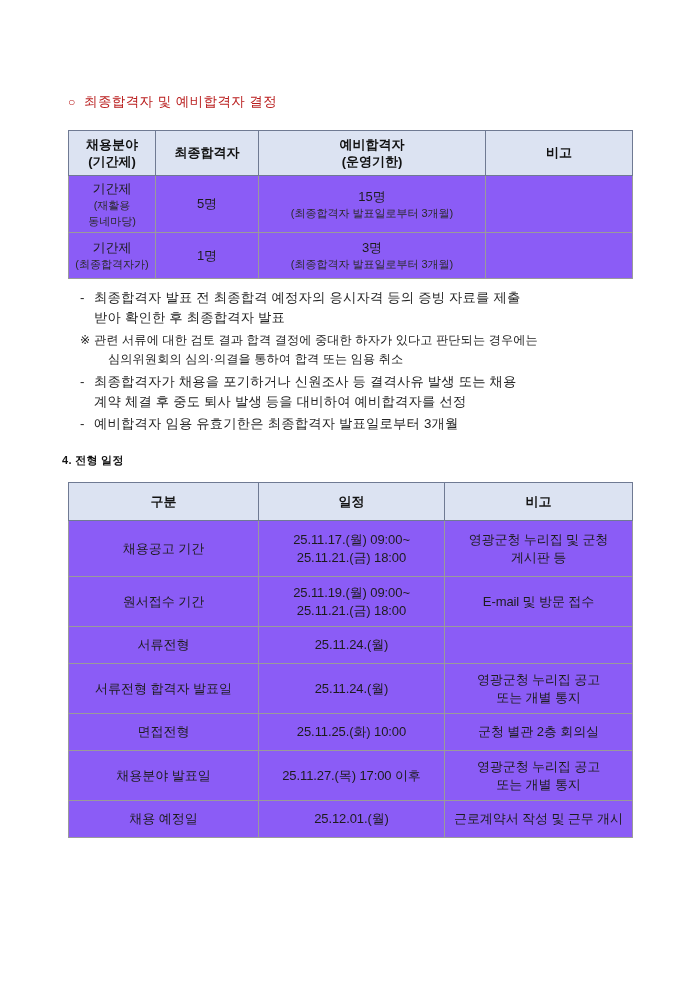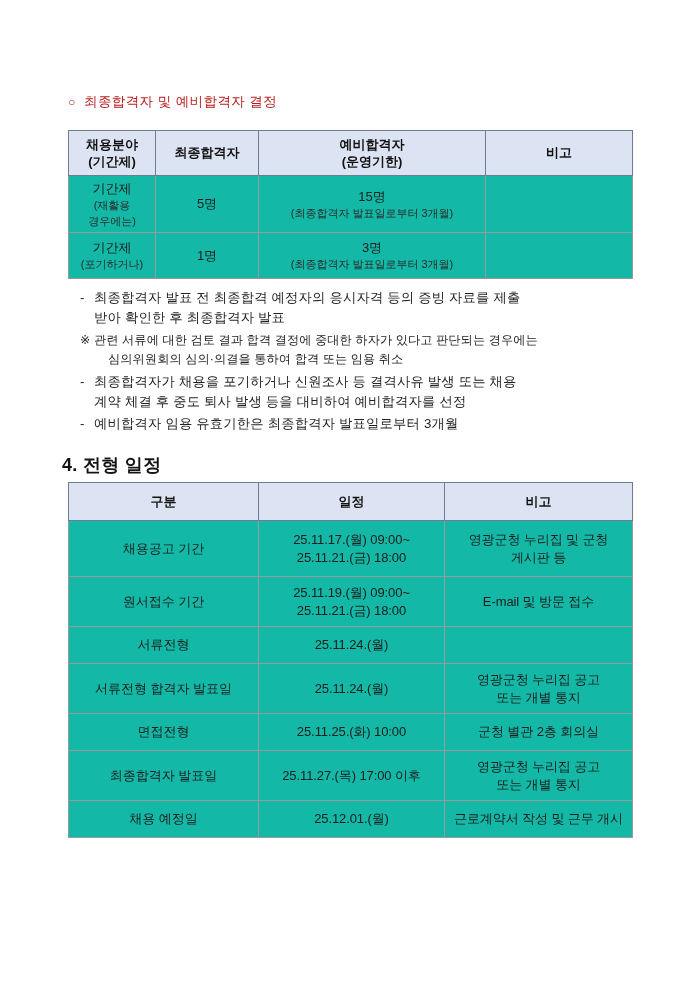--- a/index.html
+++ b/index.html
@@ -37,33 +37,33 @@
   }
   .section-bullet .marker {
     display: inline-block;
     width: 16px;
     font-size: 12px;
   }
 
   .heading-num {
     position: absolute;
     left: 62px;
-    font-size: 18px;
+    font-size: 11px;
     font-weight: bold;
     letter-spacing: 0.3px;
     color: #151515;
     white-space: nowrap;
   }
 
   
   table.doc-table {
     position: absolute;
     border-collapse: collapse;
     table-layout: fixed;
-    background: #14b8a6;
+    background: #8b5cf6;
   }
   table.doc-table th,
   table.doc-table td {
     border: 1px solid #9a9a9a;
     text-align: center;
     vertical-align: middle;
     padding: 3px 4px;
     box-sizing: border-box;
     line-height: 1.32;
   }
@@ -190,37 +190,37 @@
         <th>
           <span class="cell-line">비고</span>
         </th>
       </tr>
     </thead>
     <tbody>
       <tr class="r1">
         <td>
           <span class="cell-main">기간제</span>
           <span class="cell-sub">(재활용</span>
-          <span class="cell-sub">경우에는)</span>
+          <span class="cell-sub">동네마당)</span>
         </td>
         <td>
           <span class="cell-main">5명</span>
         </td>
         <td>
           <span class="cell-main">15명</span>
           <span class="cell-sub">(최종합격자 발표일로부터 3개월)</span>
         </td>
         <td>
           <span class="cell-main"></span>
         </td>
       </tr>
       <tr class="r2">
         <td>
           <span class="cell-main">기간제</span>
-          <span class="cell-sub">(포기하거나)</span>
+          <span class="cell-sub">(최종합격자가)</span>
         </td>
         <td>
           <span class="cell-main">1명</span>
         </td>
         <td>
           <span class="cell-main">3명</span>
           <span class="cell-sub">(최종합격자 발표일로부터 3개월)</span>
         </td>
         <td>
           <span class="cell-main"></span>
@@ -310,21 +310,21 @@
       <tr class="short">
         <td>면접전형</td>
         <td class="sched-date">
           <span class="cell-line">25.11.25.(화) 10:00</span>
         </td>
         <td class="sched-note">
           <span class="cell-line">군청 별관 2층 회의실</span>
         </td>
       </tr>
       <tr class="mid">
-        <td>최종합격자 발표일</td>
+        <td>채용분야 발표일</td>
         <td class="sched-date">
           <span class="cell-line">25.11.27.(목) 17:00 이후</span>
         </td>
         <td class="sched-note">
           <span class="cell-line">영광군청 누리집 공고</span>
           <span class="cell-line">또는 개별 통지</span>
         </td>
       </tr>
       <tr class="short">
         <td>채용 예정일</td>

